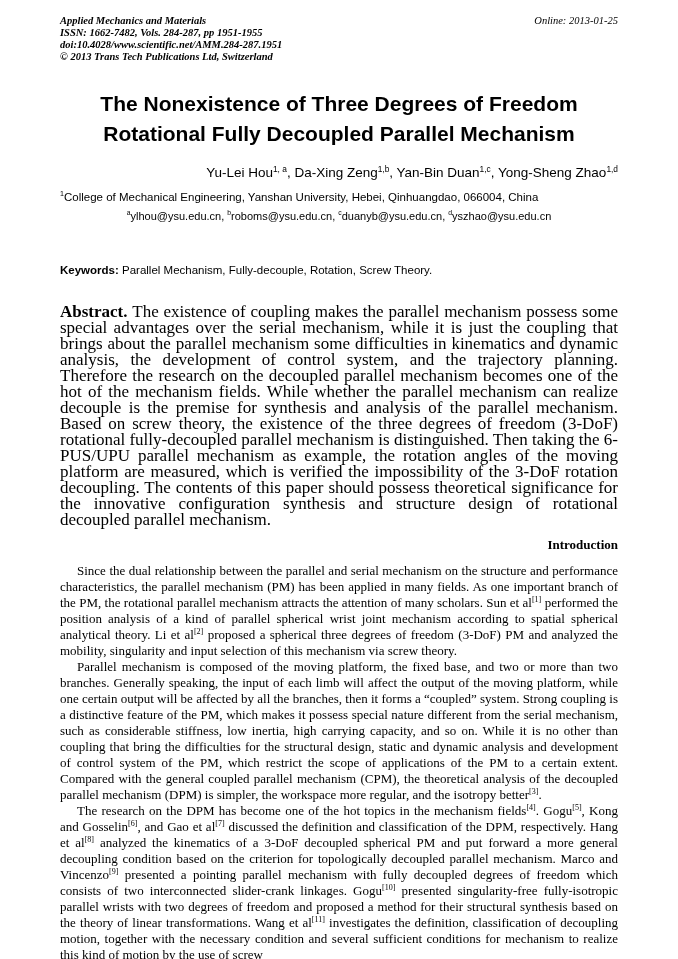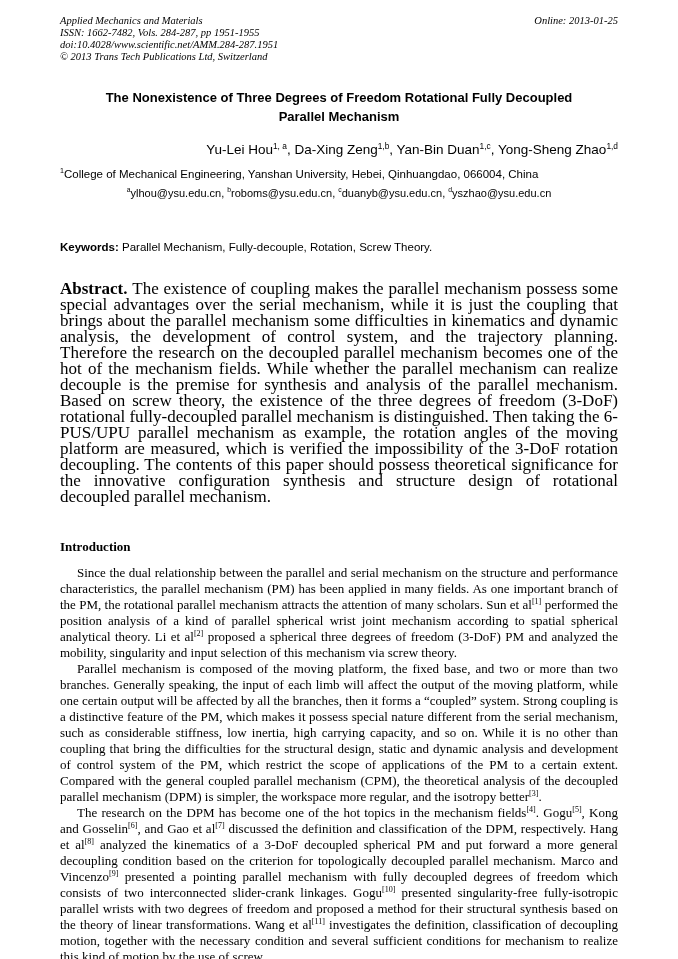--- a/index.html
+++ b/index.html
@@ -17,27 +17,27 @@
   }
   
   .meta-row {
     display: flex;
     justify-content: space-between;
     align-items: flex-start;
     font-style: italic;
     font-size: 10.5px;
     line-height: 12px;
   }
-  .meta-left div { white-space: nowrap; }
+  .meta-left div { white-space: nowrap; font-weight: bold; }
   .meta-right { white-space: nowrap; text-align: right; }
 
   
   .paper-title {
     font-family: "Liberation Sans", sans-serif;
-    font-size: 13px;
+    font-size: 21px;
     font-weight: bold;
     text-align: center;
     line-height: 1.45;
     max-width: 480px;
     margin: 26px auto 0 auto;
   }
   .authors {
     font-family: "Liberation Sans", sans-serif;
     font-size: 13.5px;
     text-align: right;
@@ -63,23 +63,24 @@
   }
   sup { font-size: 0.62em; line-height: 0; }
 
   .abstract {
     margin-top: 28px;
     font-size: 17px;
     line-height: 16px;
     text-align: justify;
   }
   .section-heading {
-    margin-top: 34px;
+    margin-top: 9px;
     font-size: 13px;
     font-weight: bold;
+    text-align: right;
   }
   .body-para {
     font-size: 13px;
     line-height: 16px;
     text-align: justify;
   }
   .body-para.first { margin-top: 10px; }
   .body-para.indent { text-indent: 17px; }
 </style>
 </head>

